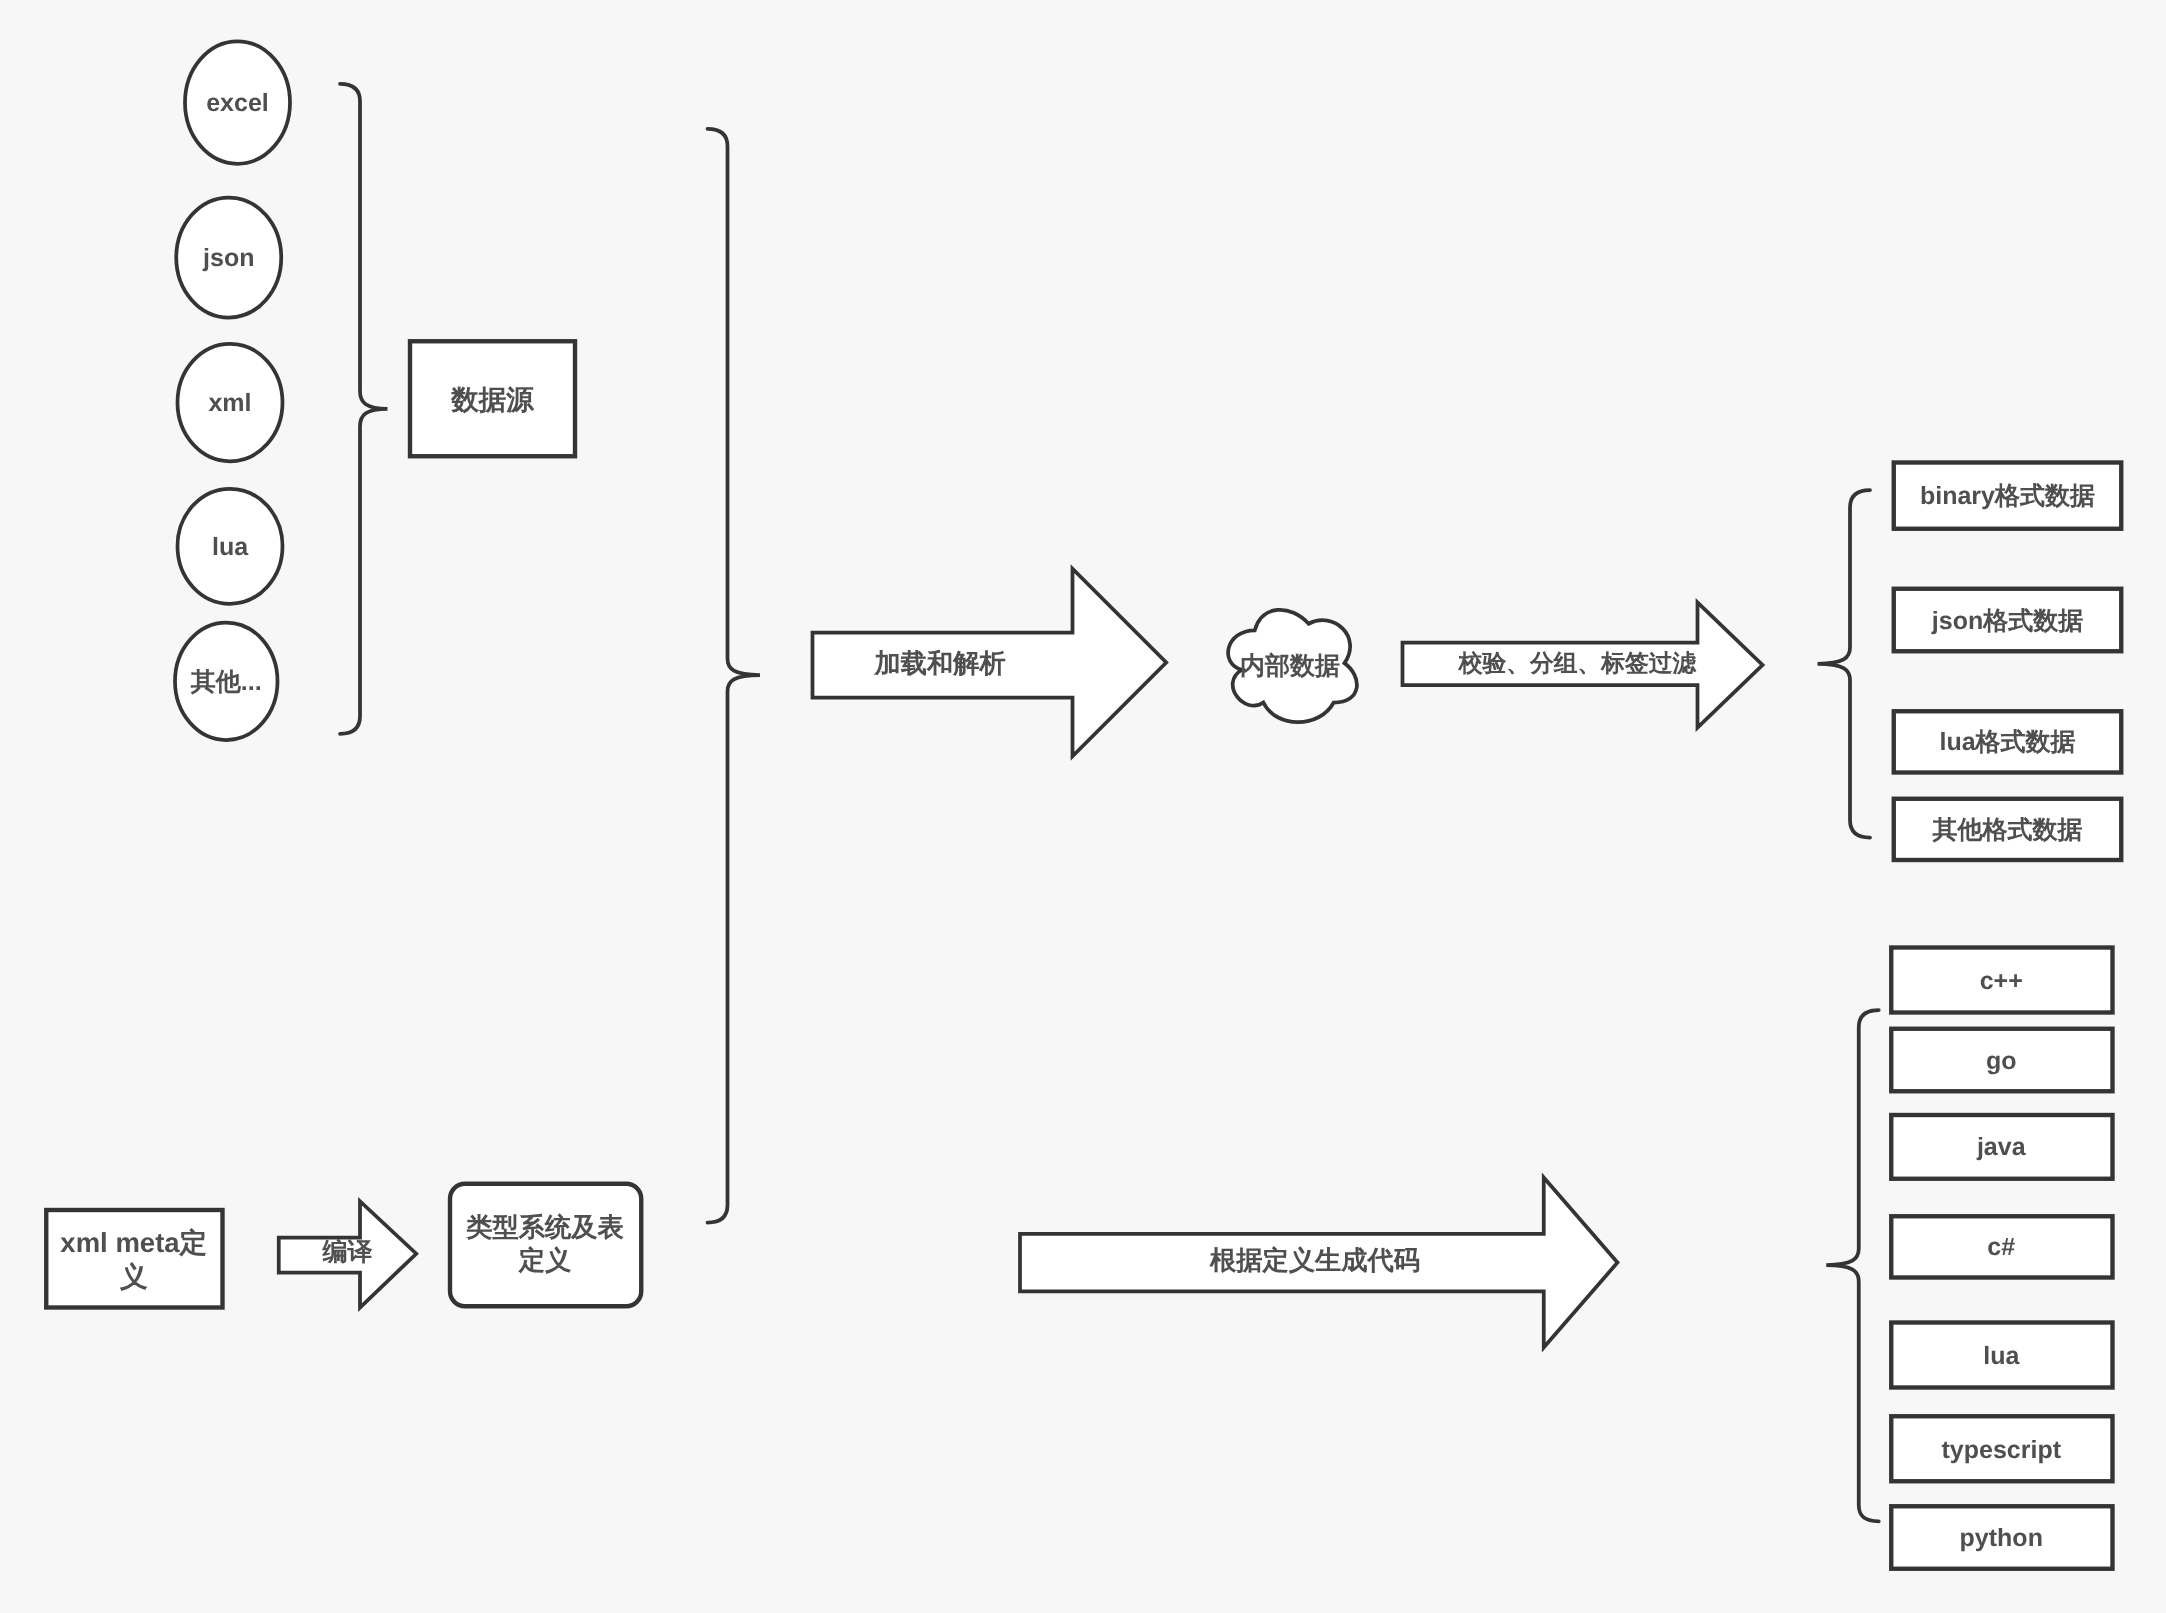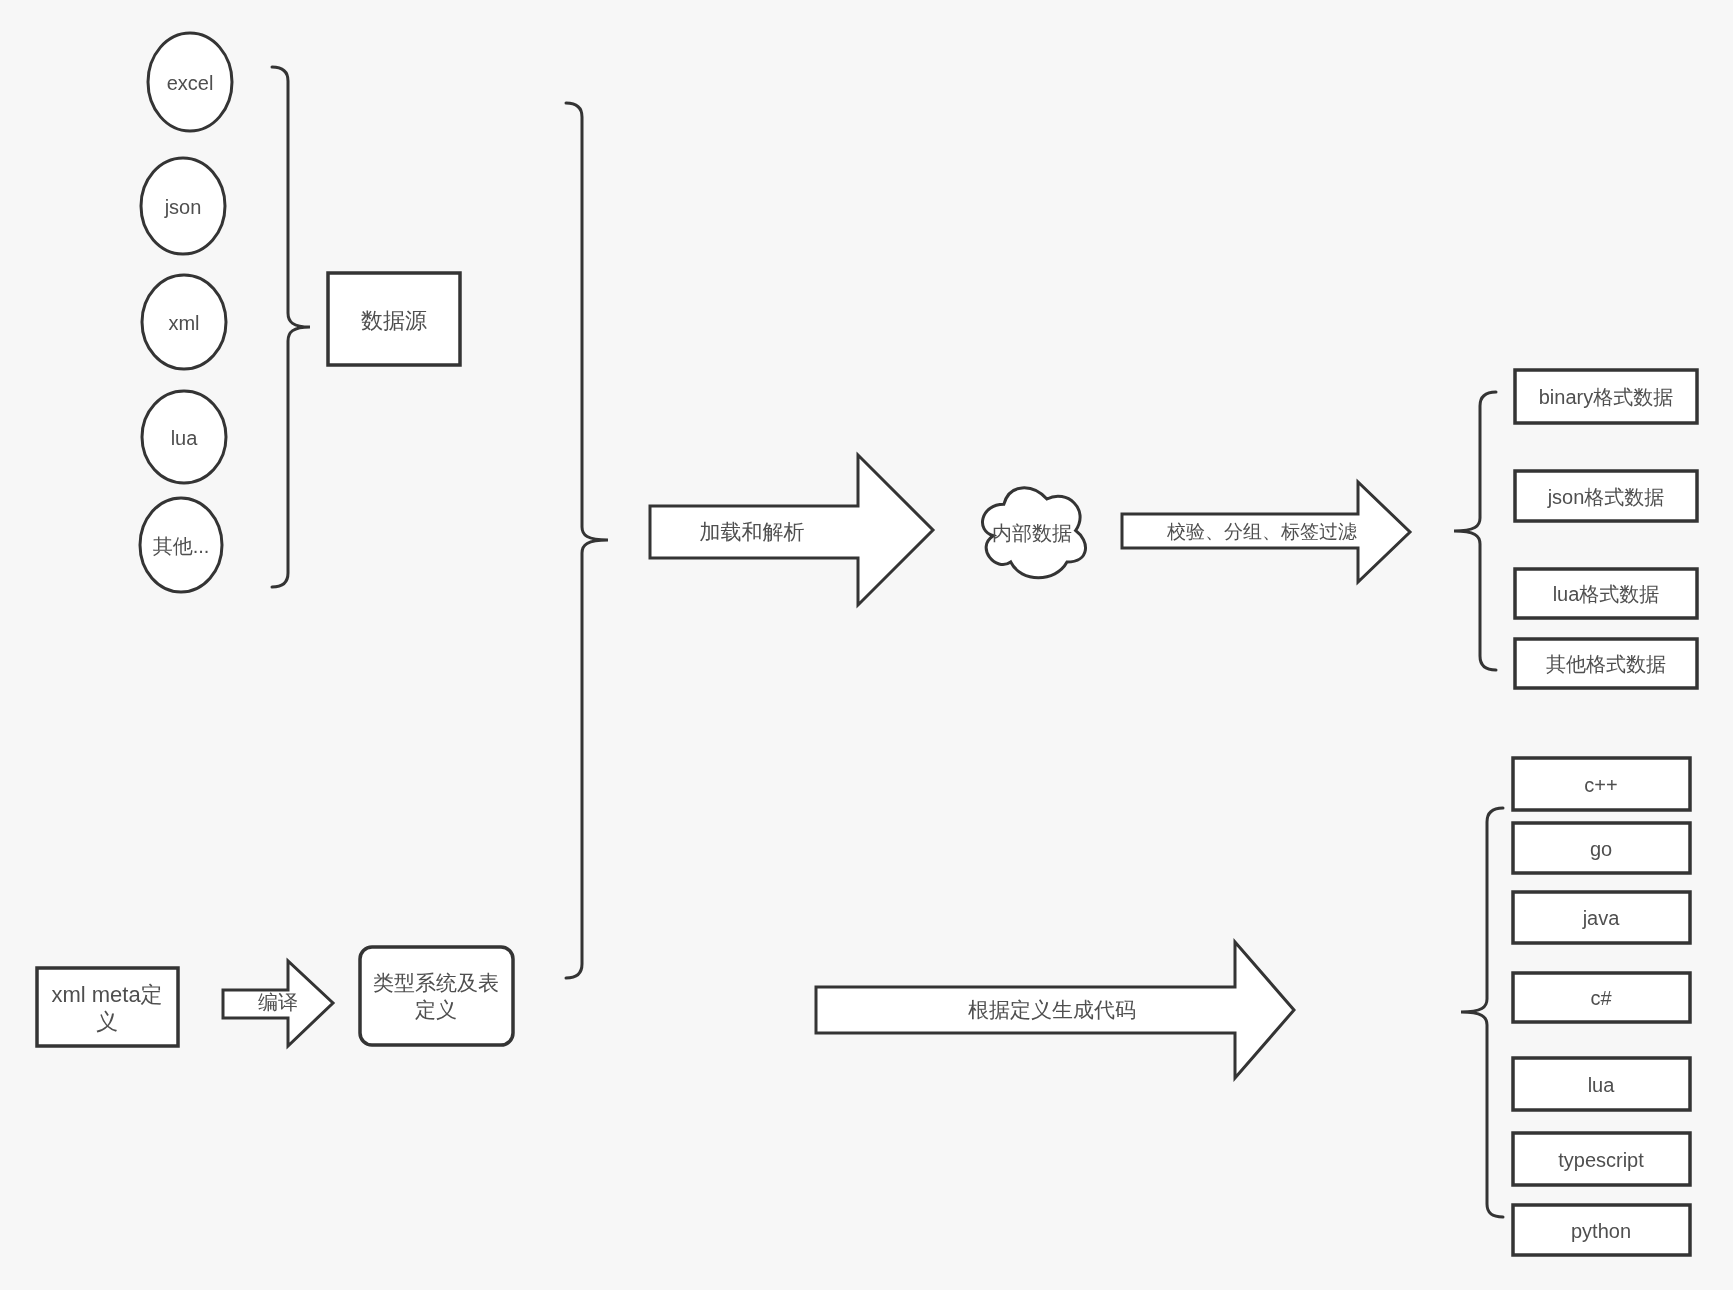--- a/index.html
+++ b/index.html
@@ -8,20 +8,21 @@
     --fill:#ffffff;
     --text:#4f4f4f;
   }
   html,body{margin:0;padding:0;background:var(--bg);}
   .canvas{
     position:relative;
     width:1733px;height:1290px;
     background:var(--bg);
     font-family:"Liberation Sans","DejaVu Sans",sans-serif;
     overflow:hidden;
+    font-weight:bold;
   }
   svg{display:block;}
   .shape{fill:var(--fill);stroke:var(--stroke);}
   .brace{fill:none;stroke:var(--stroke);stroke-width:3;stroke-linecap:round;}
   text{
     fill:var(--text);
     font-family:"Liberation Sans","DejaVu Sans",sans-serif;
     text-anchor:middle;
     dominant-baseline:central;
   }

